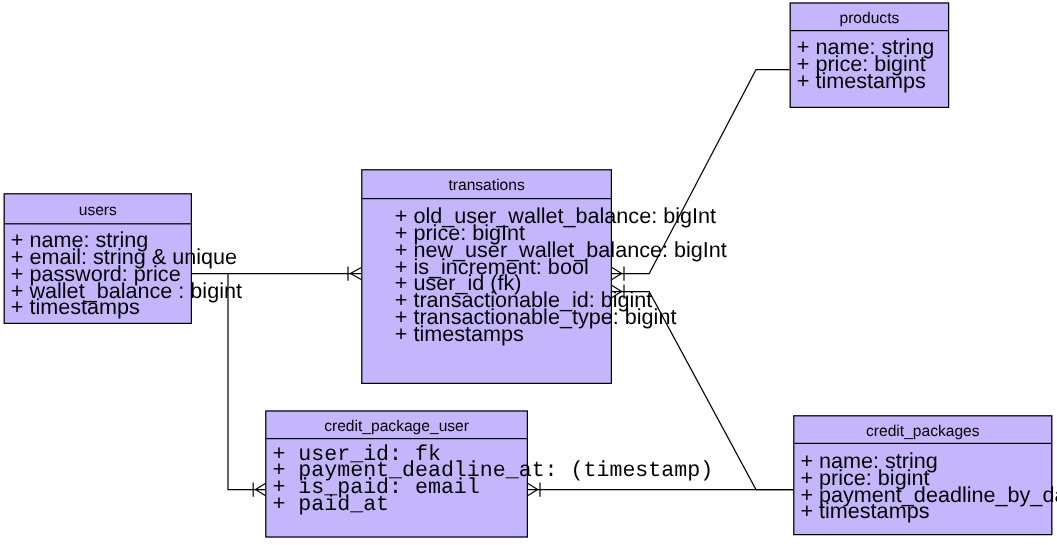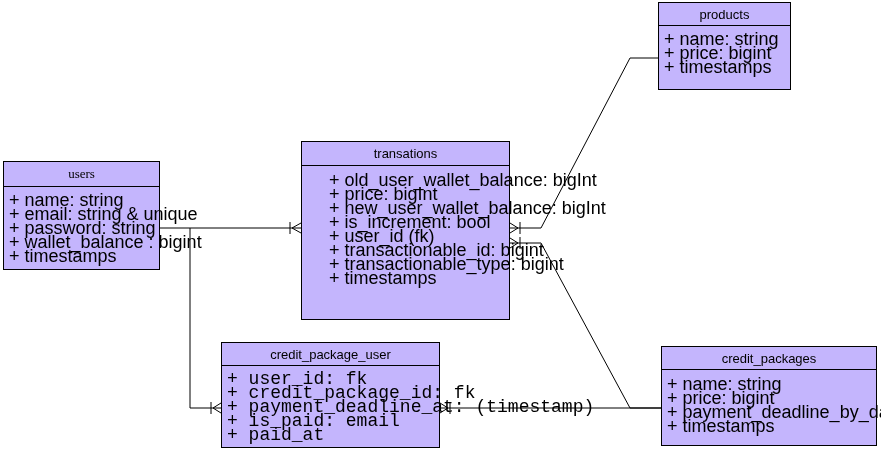--- a/index.html
+++ b/index.html
@@ -13,21 +13,21 @@
     box-sizing:border-box;z-index:2;
   }
   .entity-title{
     display:flex;align-items:center;justify-content:center;
     border-bottom:1px solid #000000;font-size:13px;white-space:nowrap;
     box-sizing:border-box;
   }
   .entity-fields{box-sizing:border-box;}
   .field{font-size:18px;line-height:14px;white-space:nowrap;}
   #e-users{left:3px;top:161px;width:157px;height:109px;}
-  #e-users .entity-title{height:25px;font-family:Liberation Serif, serif;}
+  #e-users .entity-title{height:25px;}
   #e-users .entity-fields{padding:6px 0 0 5px;}
   #e-transations{left:301px;top:141px;width:209px;height:179px;}
   #e-transations .entity-title{height:24px;}
   #e-transations .entity-fields{padding:7px 0 0 5px;margin-left:22px;}
   #e-products{left:658px;top:2px;width:133px;height:88px;}
   #e-products .entity-title{height:23px;}
   #e-products .entity-fields{padding:6px 0 0 5px;}
   #e-credit-package-user{left:221px;top:342px;width:219px;height:106px;}
   #e-credit-package-user .entity-title{height:23px;}
   #e-credit-package-user .entity-fields{padding:6px 0 0 5px;font-family:Liberation Mono, monospace;}
@@ -67,21 +67,21 @@
       <path class="wire" d="M661,408 L440,408"></path>
       <path class="wire" d="M450,402 L450,414 M448,408 L440,403 M448,408 L440,413"></path>
     </g>
   </svg>
 
   <div class="entity" id="e-users">
     <div class="entity-title">users</div>
     <div class="entity-fields">
       <div class="field">+ name: string</div>
       <div class="field">+ email: string &amp; unique</div>
-      <div class="field">+ password: string</div>
+      <div class="field">+ password: price</div>
       <div class="field">+ wallet_balance : bigint</div>
       <div class="field">+ timestamps</div>
     </div>
   </div>
 
   <div class="entity" id="e-transations">
     <div class="entity-title">transations</div>
     <div class="entity-fields">
       <div class="field">+ old_user_wallet_balance: bigInt</div>
       <div class="field">+ price: bigInt</div>
@@ -100,21 +100,20 @@
       <div class="field">+ name: string</div>
       <div class="field">+ price: bigint</div>
       <div class="field">+ timestamps</div>
     </div>
   </div>
 
   <div class="entity" id="e-credit-package-user">
     <div class="entity-title">credit_package_user</div>
     <div class="entity-fields">
       <div class="field">+ user_id: fk</div>
-      <div class="field">+ credit_package_id: fk</div>
       <div class="field">+ payment_deadline_at: (timestamp)</div>
       <div class="field">+ is_paid: email</div>
       <div class="field">+ paid_at</div>
     </div>
   </div>
 
   <div class="entity" id="e-credit-packages">
     <div class="entity-title">credit_packages</div>
     <div class="entity-fields">
       <div class="field">+ name: string</div>

